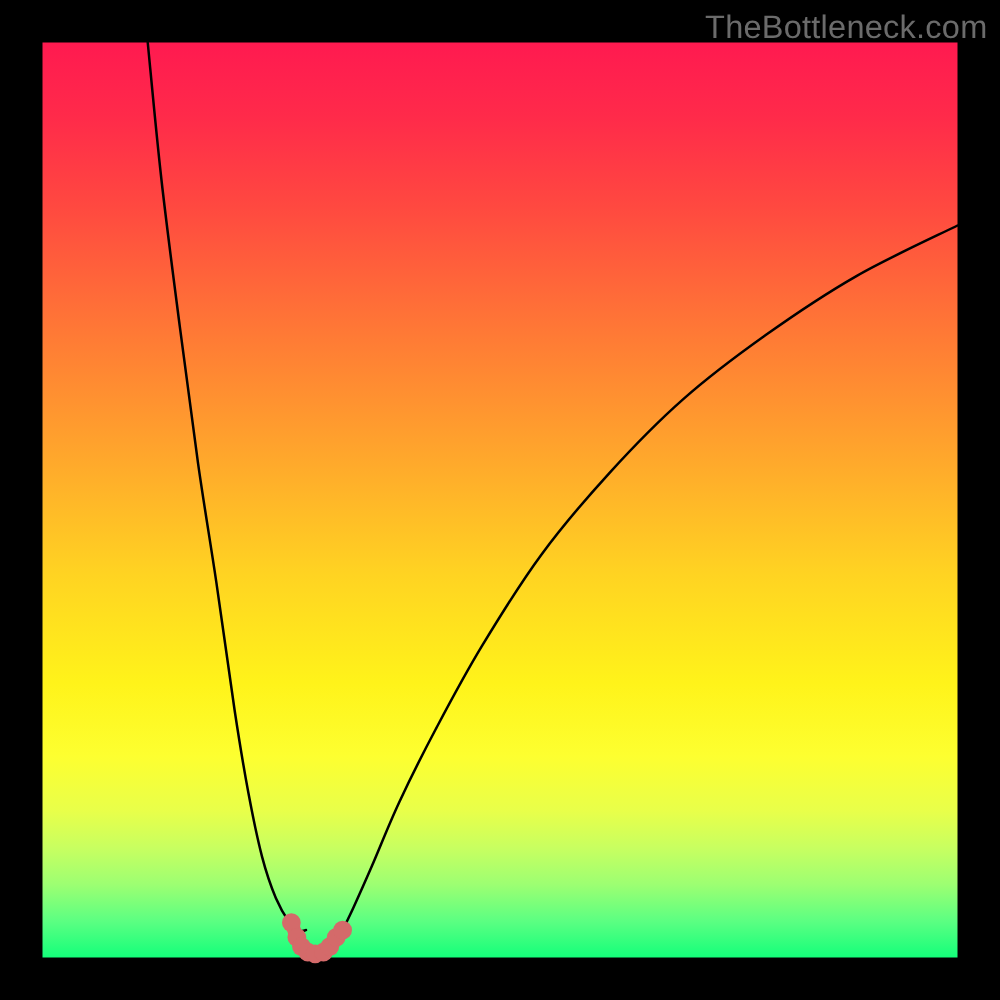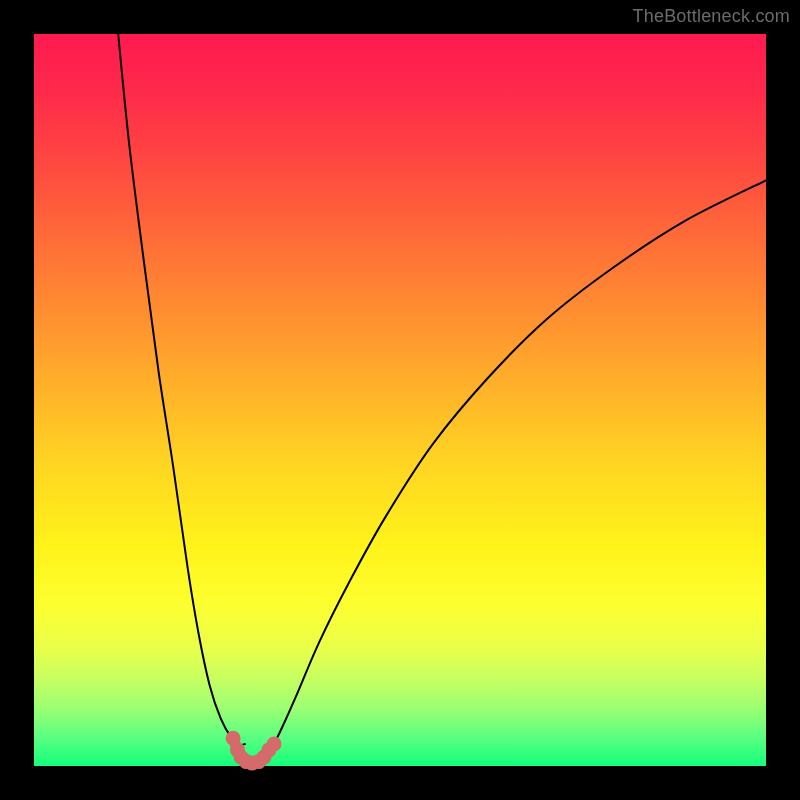--- a/index.html
+++ b/index.html
@@ -39,21 +39,21 @@
       #c8ff60 88%,
       #9dff72 92%,
       #5cff82 96%,
       #14ff7a 100%);
   }
   .watermark {
     position: absolute;
     top: 6px;
     right: 10px;
     color: #6b6b6b;
-    font-size: 18px;
+    font-size: 26px;
     letter-spacing: 0.2px;
     user-select: none;
   }
   svg.curve {
     position: absolute;
     left: 0;
     top: 0;
     width: 732px;
     height: 732px;
     overflow: visible;

